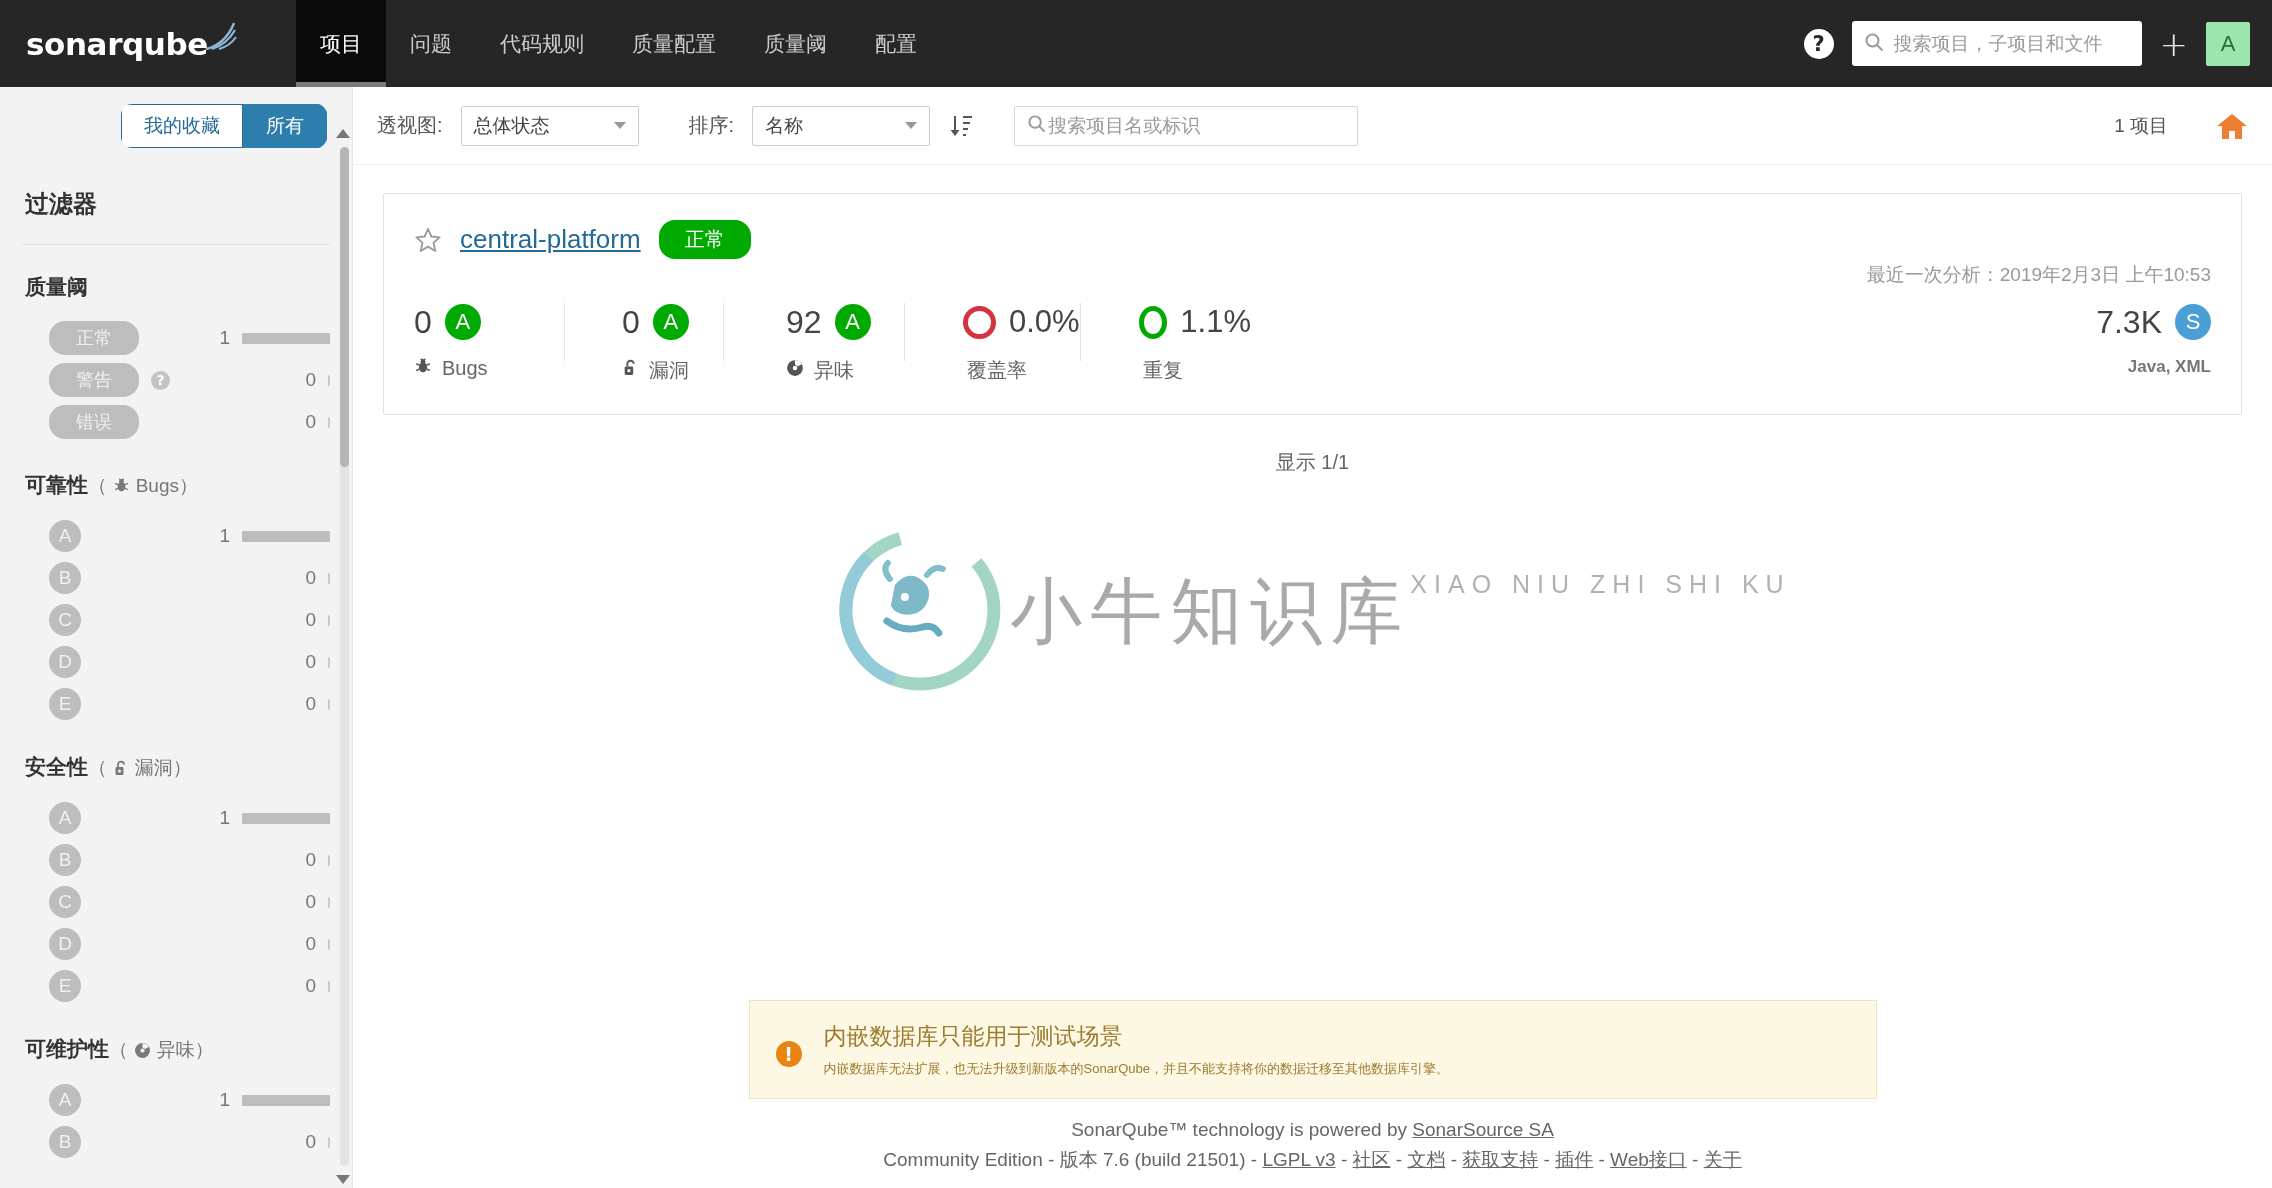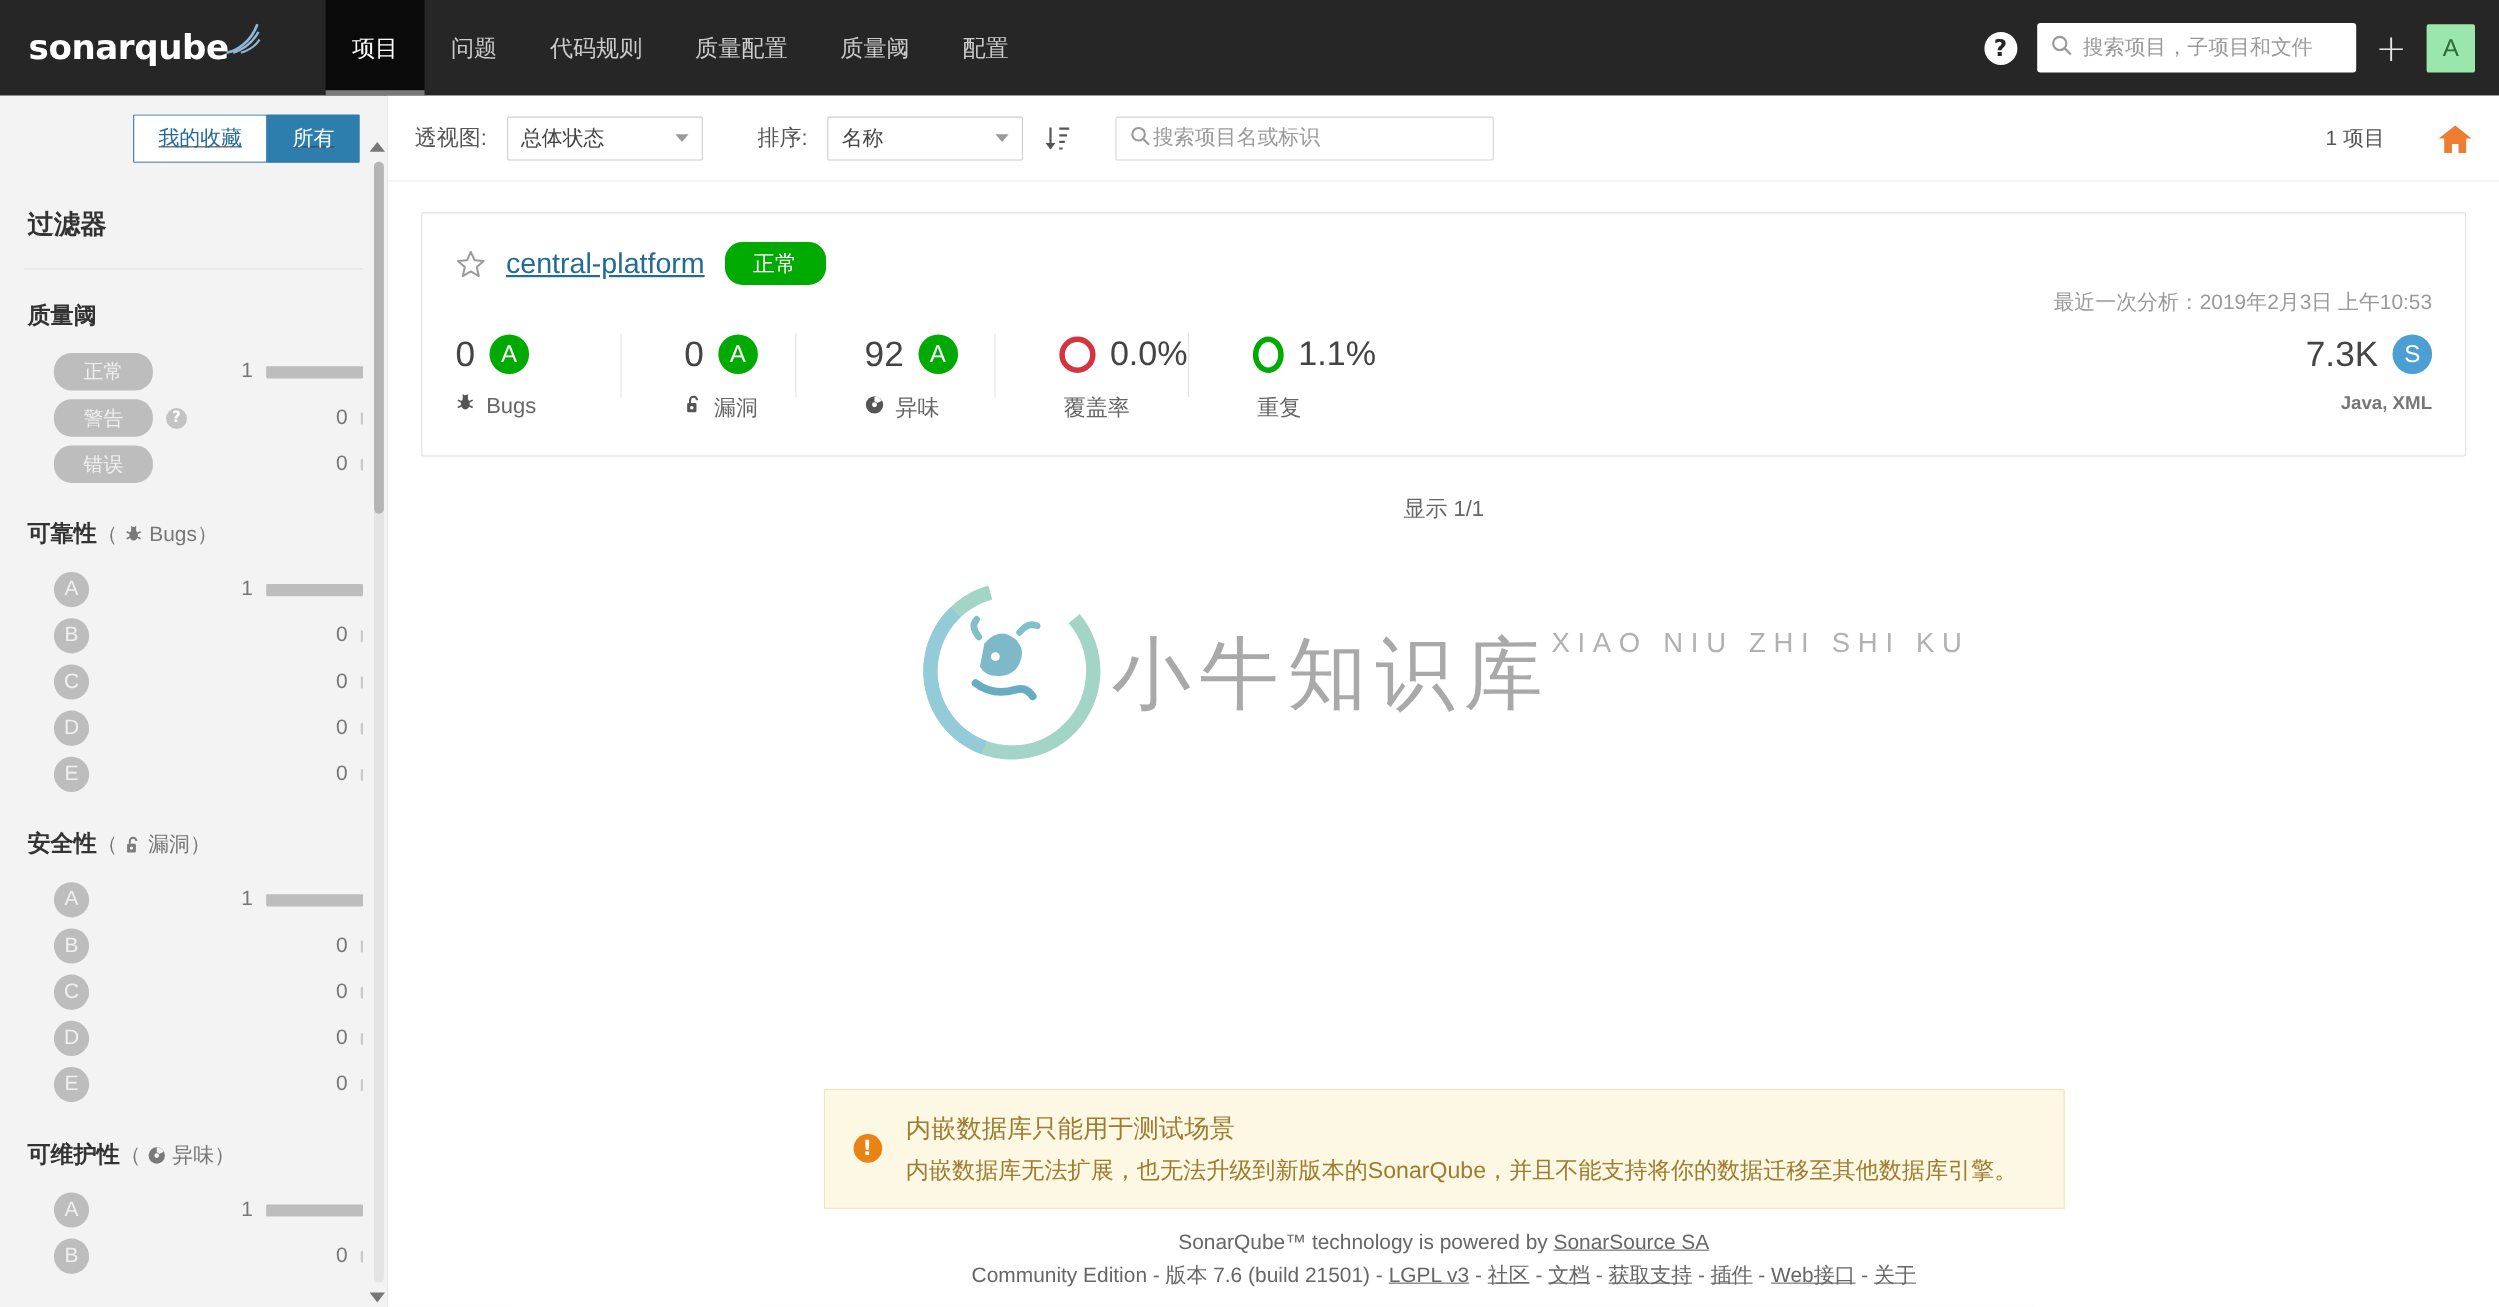--- a/index.html
+++ b/index.html
@@ -68,21 +68,21 @@
 
   
   .sidebar {
     width: 353px; background: #f3f3f3; position: relative;
     border-right: 1px solid #e6e6e6; overflow: hidden;
   }
   .sidebar-scroll { padding: 0 0 0 0; }
   .fav-toggle {
     display: flex; justify-content: flex-end; padding: 17px 25px 0 0;
   }
-  .toggle-group { display: flex; border-radius: 1px; overflow: hidden; text-decoration: underline; }
+  .toggle-group { display: flex; border-radius: 11px; overflow: hidden; }
   .toggle-btn {
     padding: 8px 22px; font-size: 19px; cursor: pointer;
     border: 1px solid #236a97; background: #fff; color: #236a97;
   }
   .toggle-btn.active { background: #2d7ead; color: #fff; border-color: #2d7ead; }
   .filters-title {
     font-size: 24px; font-weight: bold; color: #333;
     padding: 40px 0 0 25px;
   }
   .divider { height: 1px; background: #e1e1e1; margin: 24px 22px 0 22px; }
@@ -240,21 +240,21 @@
     margin: 0 auto; width: 1128px; background: #fcf8e3; border: 1px solid #f0e4b8;
     display: flex; gap: 22px; padding: 20px 26px; align-items: flex-start;
   }
   .warn-icon {
     width: 26px; height: 26px; border-radius: 50%; background: #e98313;
     color: #fff; font-weight: bold; font-size: 19px; flex: none; margin-top: 20px;
     display: flex; align-items: center; justify-content: center;
     font-family: "DejaVu Sans", sans-serif;
   }
   .warn-title { font-size: 23px; color: #9e7b2f; margin-bottom: 8px; }
-  .warn-body { font-size: 21px; color: #9e7b2f; text-align: center; }
+  .warn-body { font-size: 13px; color: #9e7b2f; text-align: center; }
   .footer-text {
     text-align: center; font-size: 19px; color: #666; margin-top: 16px;
     line-height: 1.55;
   }
   .footer-text a { color: #666; text-decoration: underline; cursor: pointer; }
 </style>
 </head>
 <body>
 
 <div class="topnav">

